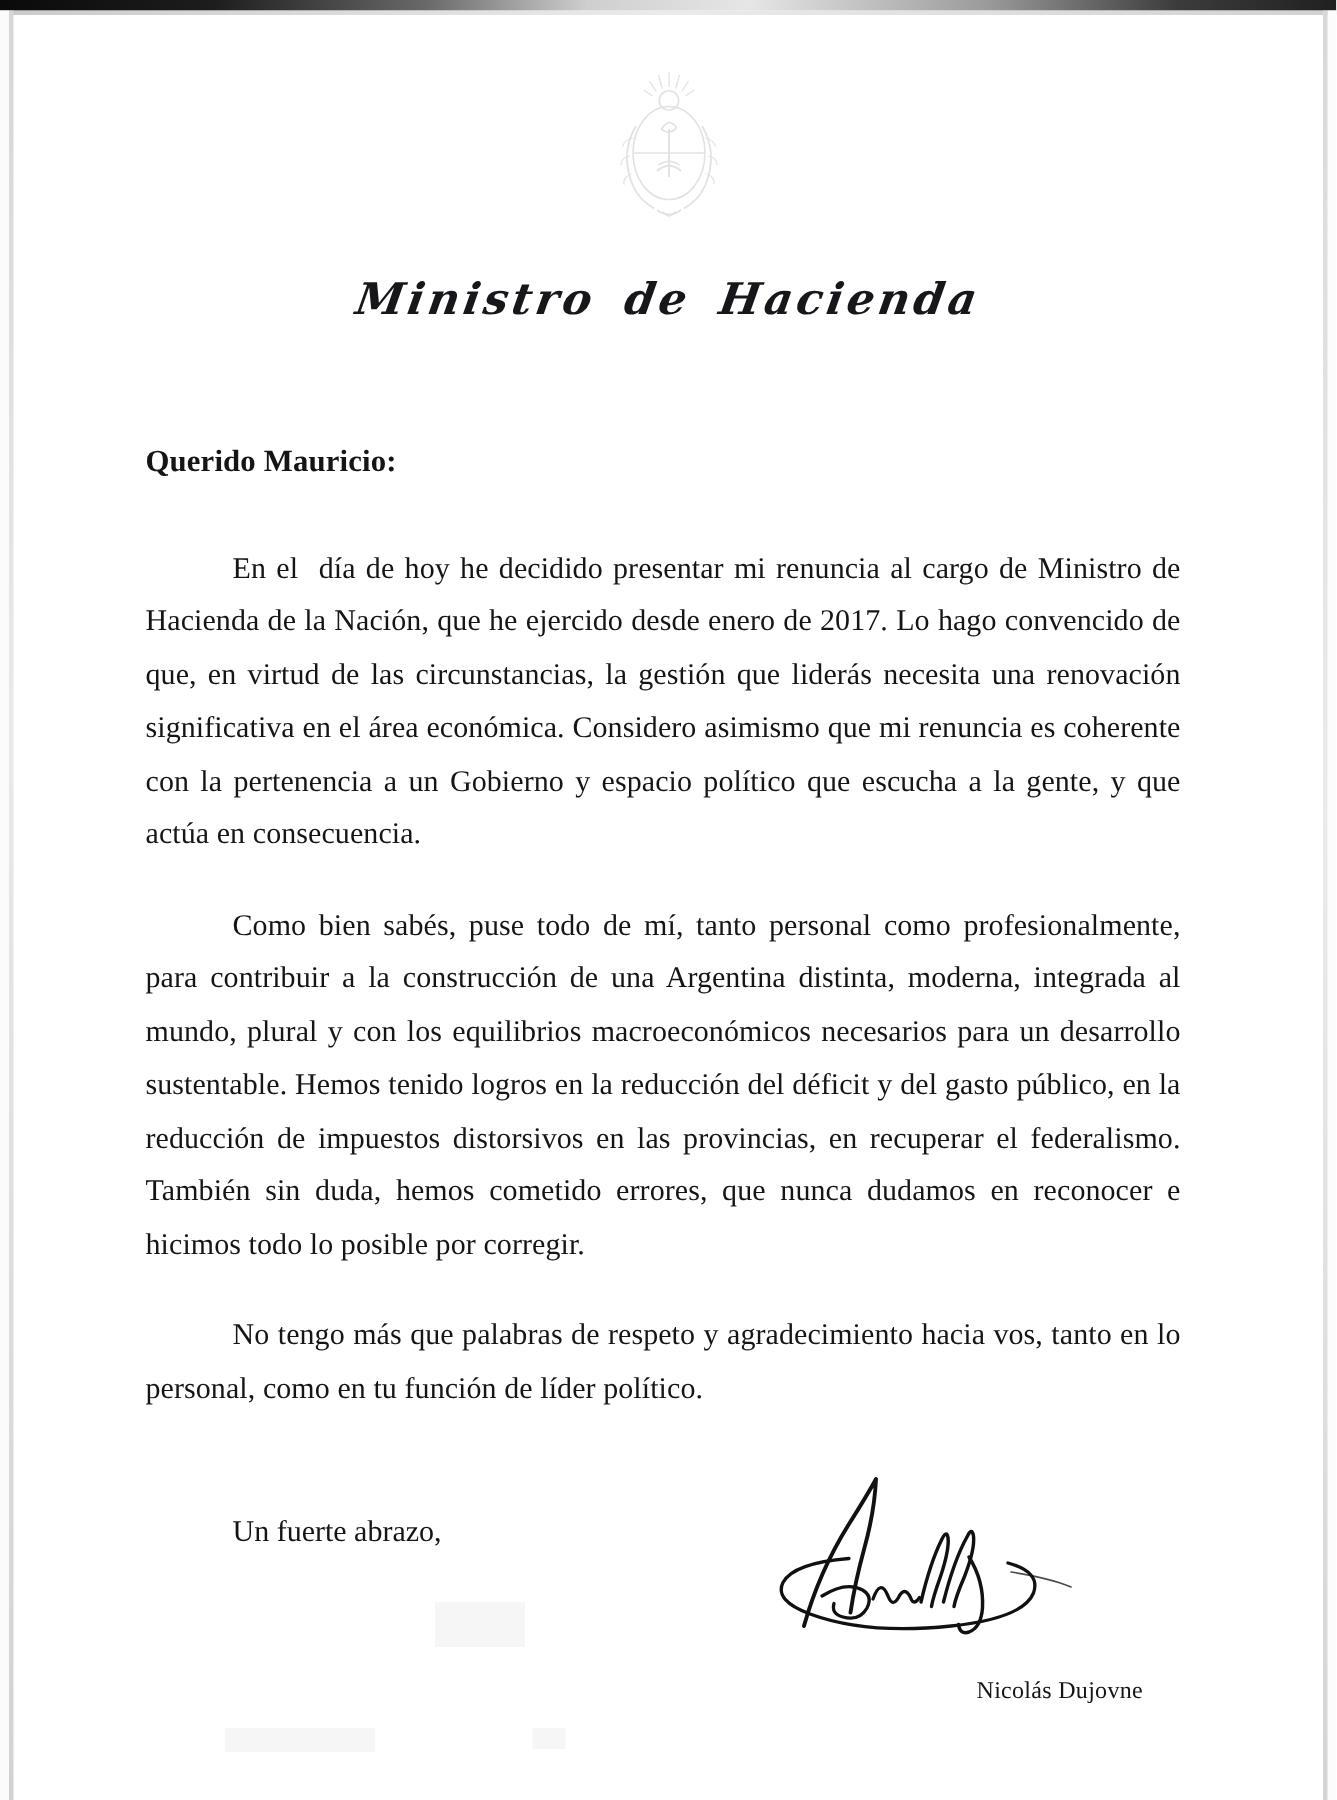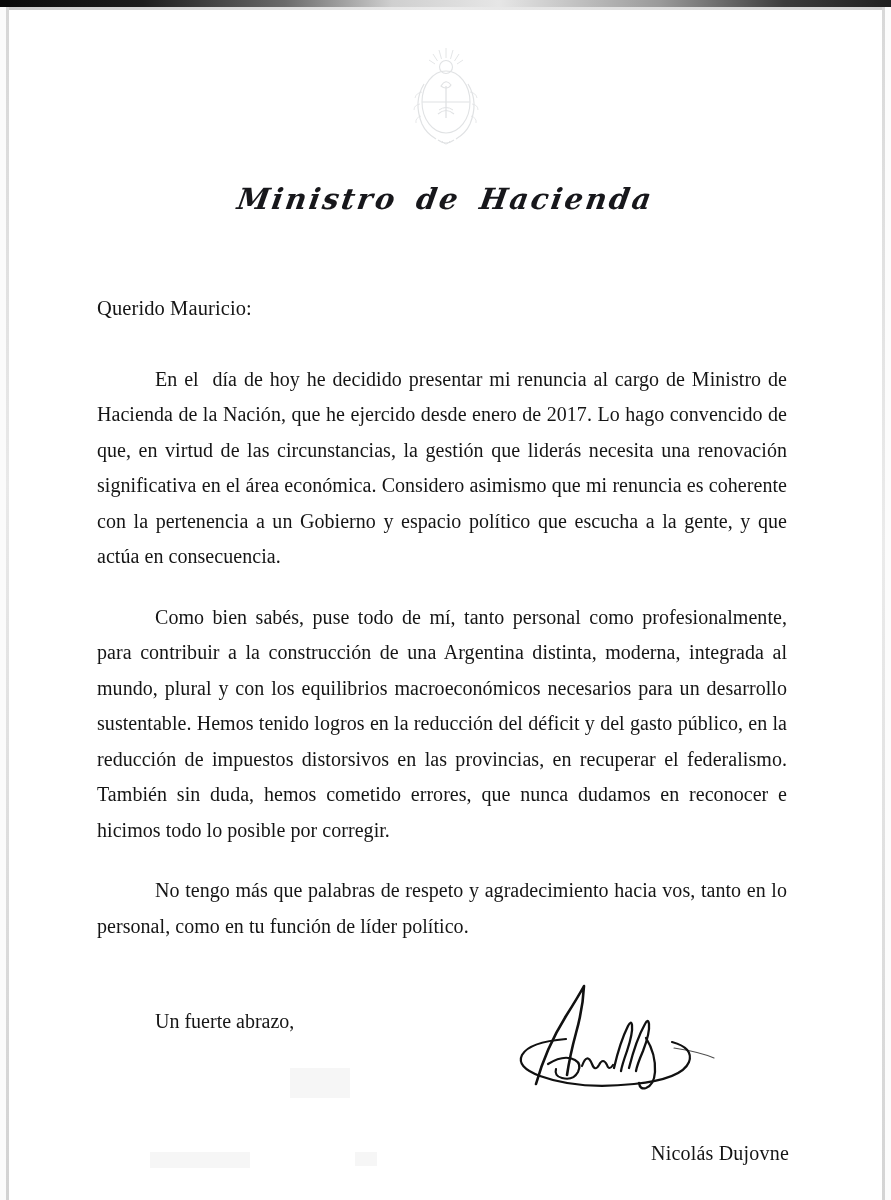--- a/index.html
+++ b/index.html
@@ -111,20 +111,21 @@
     position: absolute;
     top: 296px;
     left: 97px;
     width: 690px;
   }
   .salutation {
     font-size: 20.5px;
     line-height: 1.2;
     margin: 0 0 41px 0;
     letter-spacing: .1px;
+    font-weight: bold;
   }
   .para {
     font-size: 20px;
     line-height: 35.5px;
     text-align: justify;
     text-justify: inter-word;
     margin: 4px 0 25px 0;
     text-indent: 58px;
     letter-spacing: .05px;
     white-space: pre-wrap;
@@ -146,24 +147,23 @@
     left: 496px;
     width: 240px;
     height: 120px;
   }
   .signature svg { display: block; width: 100%; height: 100%; }
 
   .signer-name {
     position: absolute;
     top: 1118px;
     left: 651px;
-    font-size: 20px;
+    font-size: 16px;
     line-height: 1.2;
     letter-spacing: .2px;
-    margin-top: 23px;
   }
 </style>
 </head>
 <body>
 
 <div class="page">
 
   <div class="scan-top-edge"></div>
   <div class="scan-rail-left-outer"></div>
   <div class="scan-rail-left"></div>

